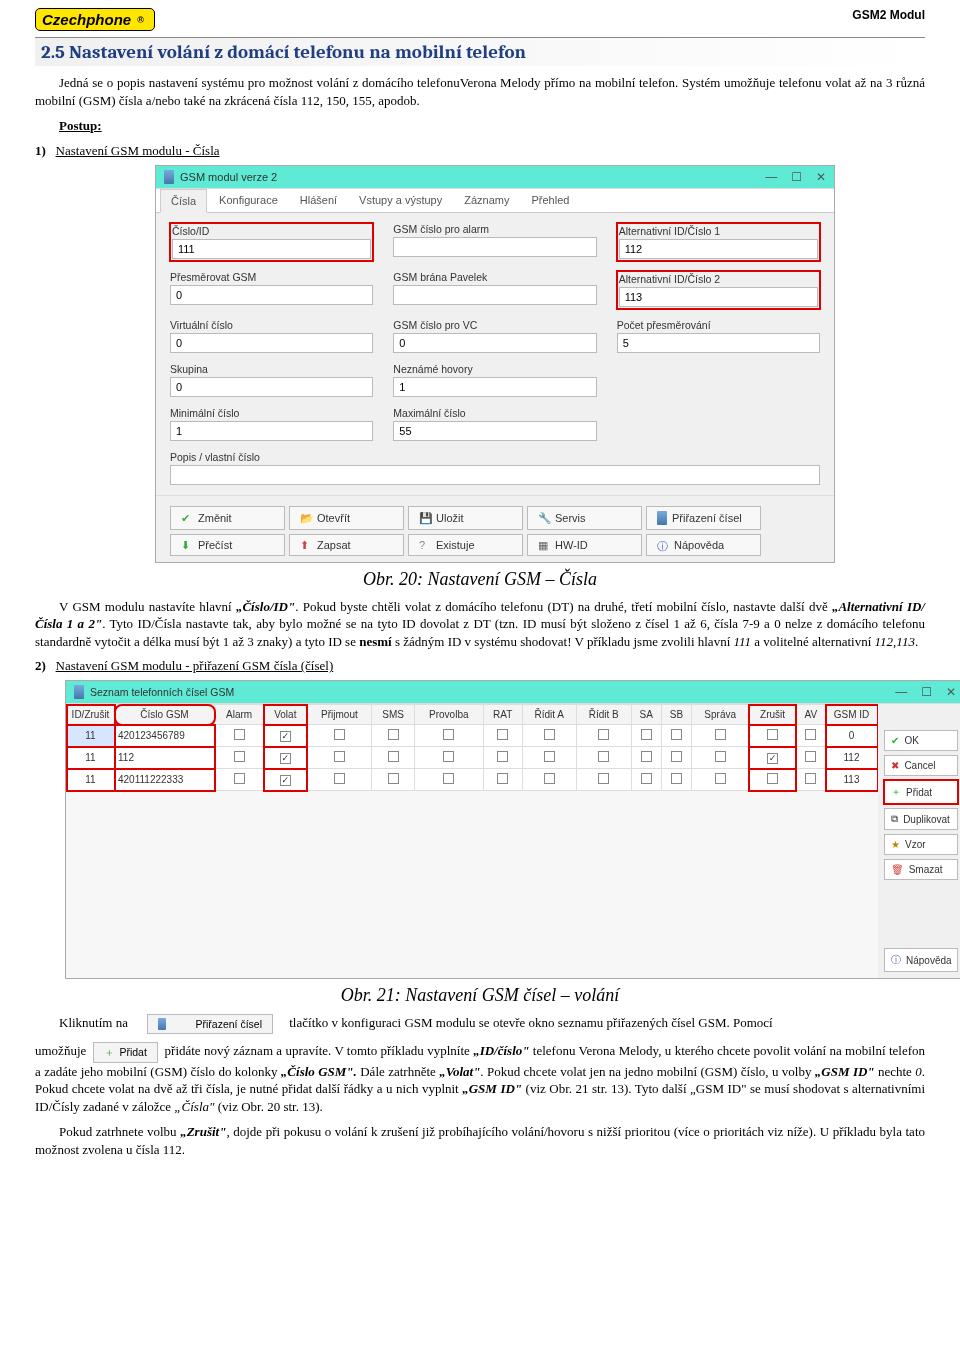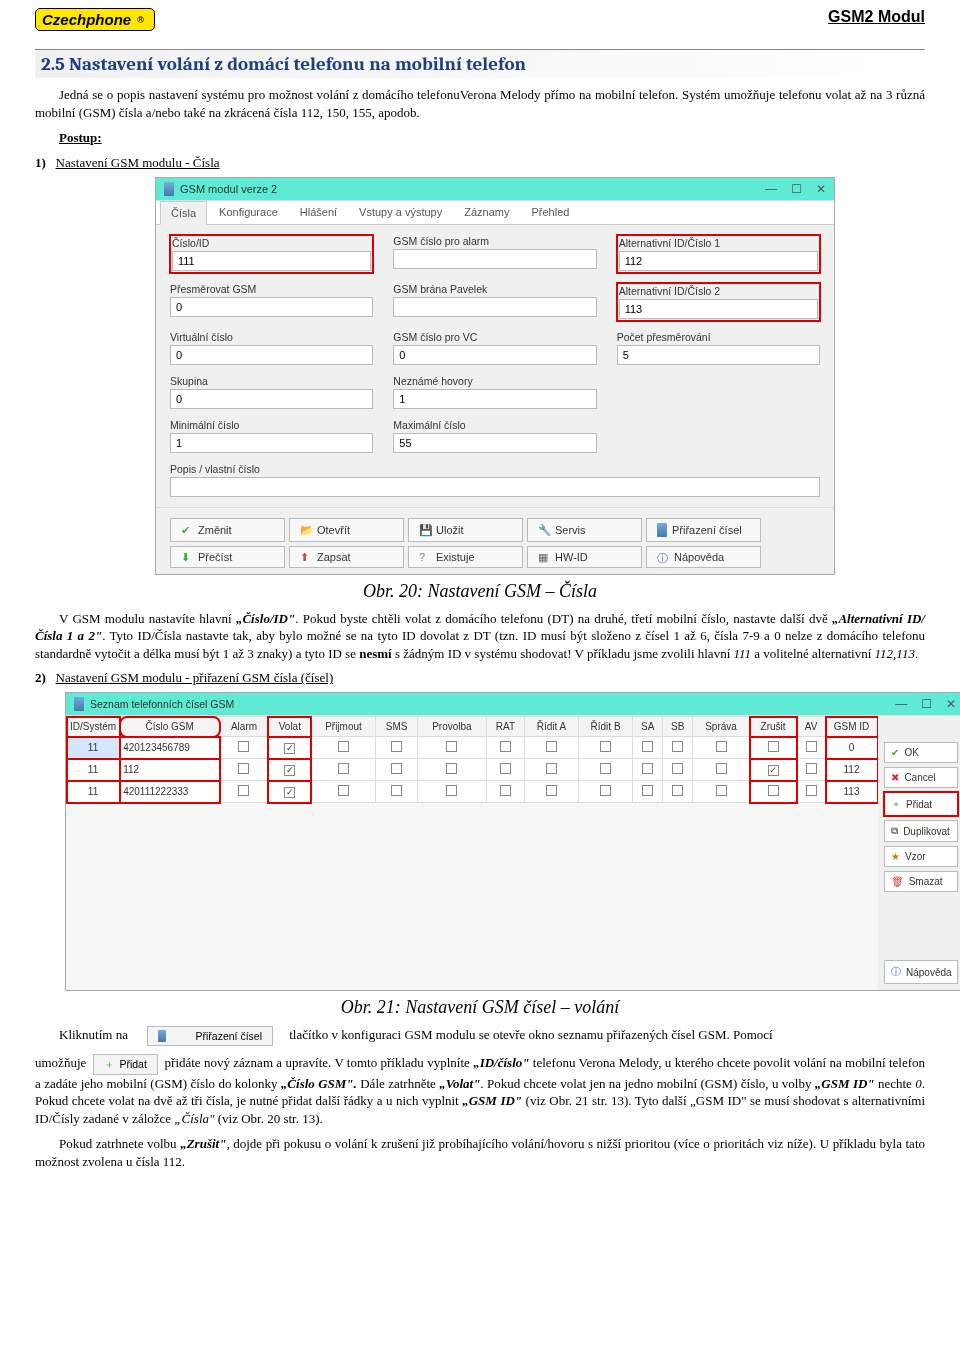--- a/index.html
+++ b/index.html
@@ -25,27 +25,27 @@
     padding: 2px 10px 2px 6px;
     font-family: Arial, sans-serif;
     font-weight: bold;
     font-style: italic;
     font-size: 15px;
     display: flex;
     align-items: center;
     gap: 6px;
   }
   .logo sup { font-size: 9px; font-style: normal; }
-  .header-right { font-family: Arial, sans-serif; font-size: 16px; font-weight: bold; text-decoration: underline; }
+  .header-right { font-family: Arial, sans-serif; font-size: 12px; font-weight: bold; }
   .content { padding: 0 35px; }
   .section-title-bar {
     background: linear-gradient(to right, #f0f0f0, #fff);
     border-top: 1px solid #888;
     padding: 3px 6px;
-    margin-top: 16px;
+    margin-top: 4px;
   }
   .section-title {
     color: #1f3f82;
     font-family: Cambria, "Times New Roman", serif;
     font-weight: bold;
     font-size: 19px;
   }
   p.body { text-align: justify; margin: 8px 0; line-height: 1.35; }
   .indent { text-indent: 24px; }
   .bold { font-weight: bold; }
@@ -337,21 +337,21 @@
         <span>—</span>
         <span>☐</span>
         <span>✕</span>
       </div>
     </div>
     <div class="app2-body">
       <div class="app2-table">
         <table class="data">
           <thead>
             <tr>
-              <th class="col-id hl">ID/Systém</th>
+              <th class="col-id hl">ID/Zrušit</th>
               <th class="col-gsm hl">Číslo GSM</th>
               <th>Alarm</th>
               <th class="hl">Volat</th>
               <th>Přijmout</th>
               <th>SMS</th>
               <th>Provolba</th>
               <th>RAT</th>
               <th>Řídit A</th>
               <th>Řídit B</th>
               <th>SA</th>

